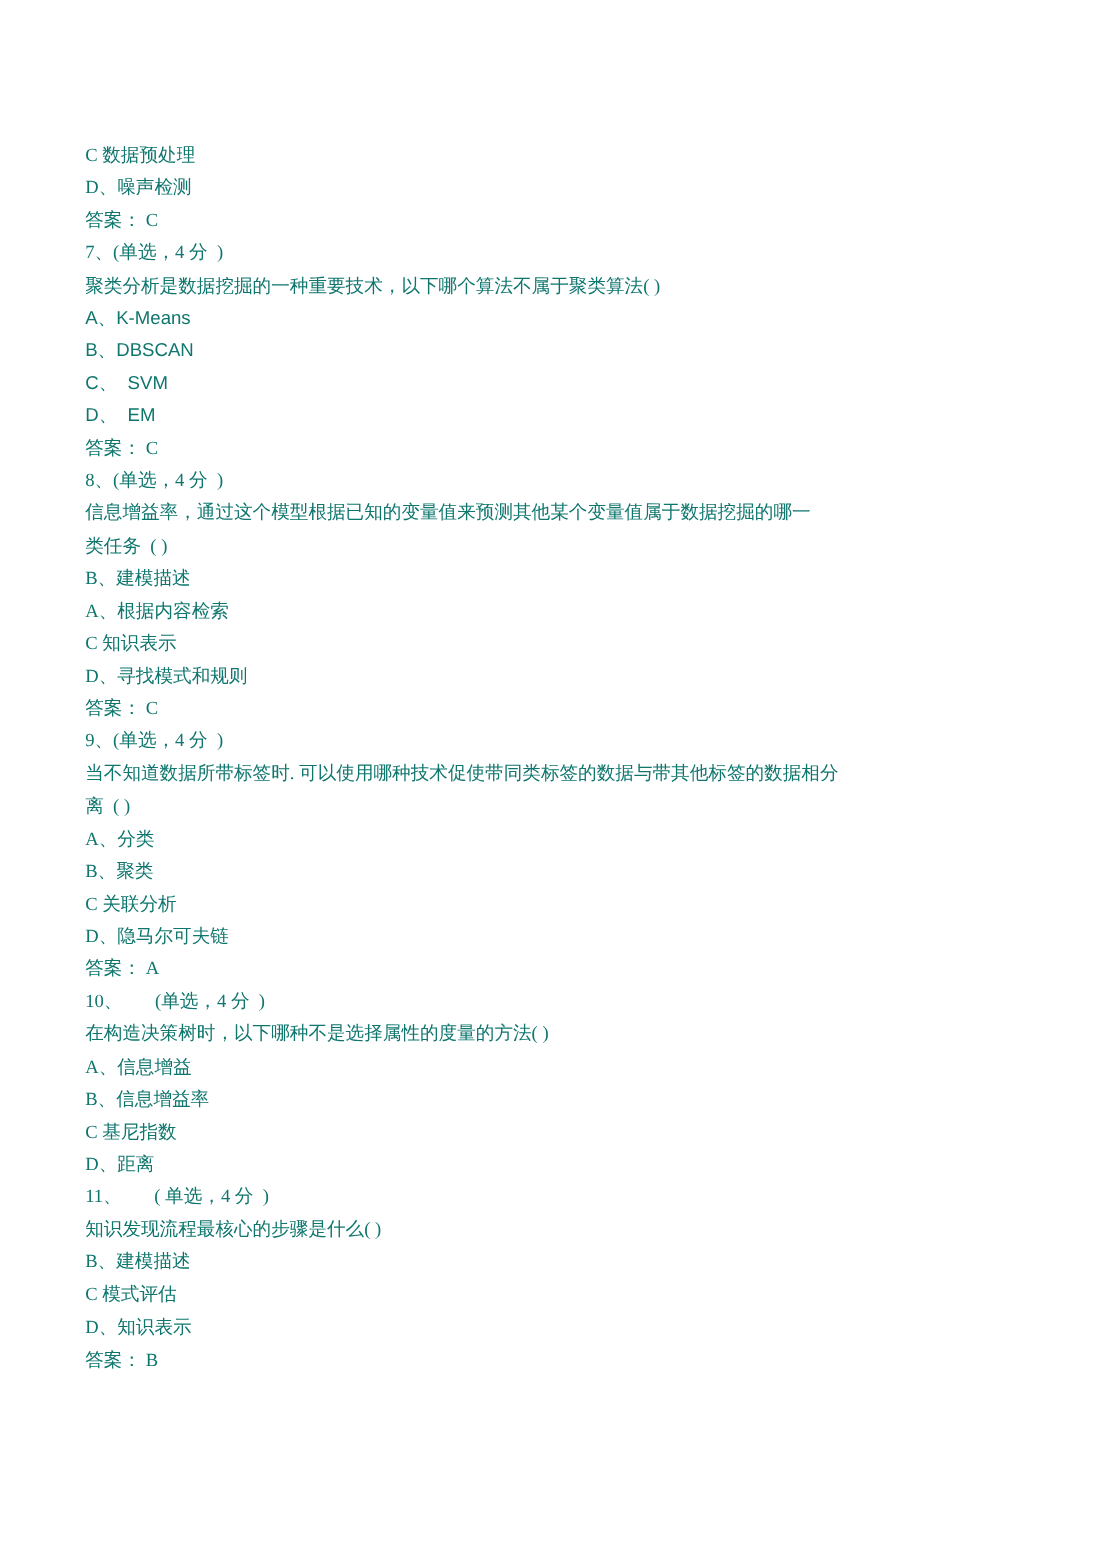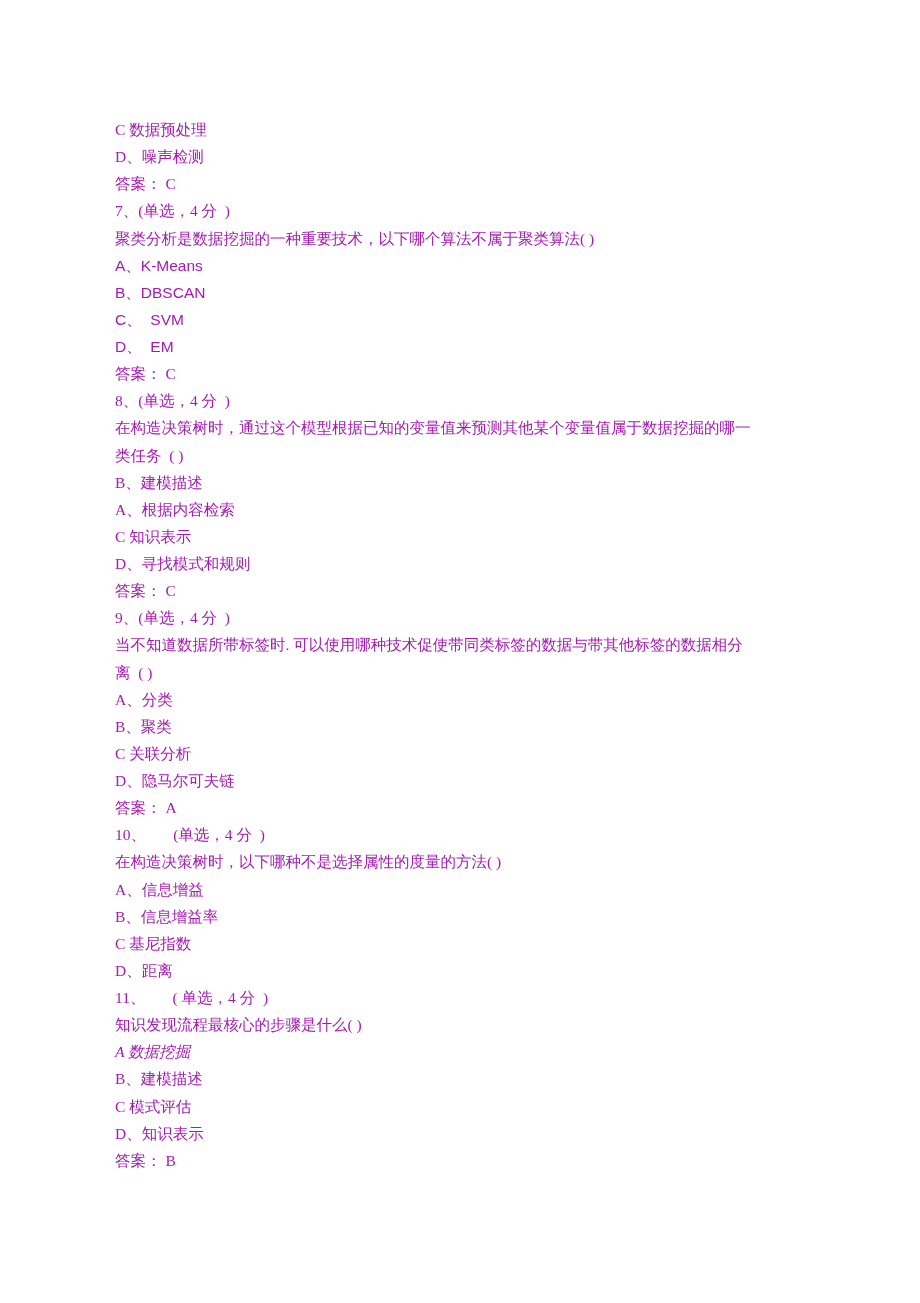--- a/index.html
+++ b/index.html
@@ -6,22 +6,21 @@
     margin: 0;
     padding: 0;
     background: #ffffff;
     font-family: "SimSun", "宋体", serif;
     width: 920px;
   }
   .page {
     padding: 116px 135px 60px 71px;
     font-size: 15.5px;
     line-height: 1.75;
-    color: #a21caf;
-    margin-left: 44px;
+    color: #0f766e;
   }
   .line {
     white-space: pre-wrap;
   }
   .latin {
     font-family: Liberation Sans, sans-serif;
   }
   .it {
     font-style: italic;
   }
@@ -34,21 +33,21 @@
   <div class="line">D、噪声检测</div>
   <div class="line">答案： C</div>
   <div class="line">7、(单选，4 分  )</div>
   <div class="line">聚类分析是数据挖掘的一种重要技术，以下哪个算法不属于聚类算法( )</div>
   <div class="line latin">A、K-Means</div>
   <div class="line latin">B、DBSCAN</div>
   <div class="line latin">C、  SVM</div>
   <div class="line latin">D、  EM</div>
   <div class="line">答案： C</div>
   <div class="line">8、(单选，4 分  )</div>
-  <div class="line">在构造决策树时，通过这个模型根据已知的变量值来预测其他某个变量值属于数据挖掘的哪一</div>
+  <div class="line">信息增益率，通过这个模型根据已知的变量值来预测其他某个变量值属于数据挖掘的哪一</div>
   <div class="line">类任务  ( )</div>
   <div class="line">B、建模描述</div>
   <div class="line">A、根据内容检索</div>
   <div class="line">C 知识表示</div>
   <div class="line">D、寻找模式和规则</div>
   <div class="line">答案： C</div>
   <div class="line">9、(单选，4 分  )</div>
   <div class="line">当不知道数据所带标签时. 可以使用哪种技术促使带同类标签的数据与带其他标签的数据相分</div>
   <div class="line">离  ( )</div>
   <div class="line">A、分类</div>
@@ -57,18 +56,17 @@
   <div class="line">D、隐马尔可夫链</div>
   <div class="line">答案： A</div>
   <div class="line">10、       (单选，4 分  )</div>
   <div class="line">在构造决策树时，以下哪种不是选择属性的度量的方法( )</div>
   <div class="line">A、信息增益</div>
   <div class="line">B、信息增益率</div>
   <div class="line">C 基尼指数</div>
   <div class="line">D、距离</div>
   <div class="line">11、       ( 单选，4 分  )</div>
   <div class="line">知识发现流程最核心的步骤是什么( )</div>
-  <div class="line it">A 数据挖掘</div>
   <div class="line">B、建模描述</div>
   <div class="line">C 模式评估</div>
   <div class="line">D、知识表示</div>
   <div class="line">答案： B</div>
 </div>
 
 </body></html>

